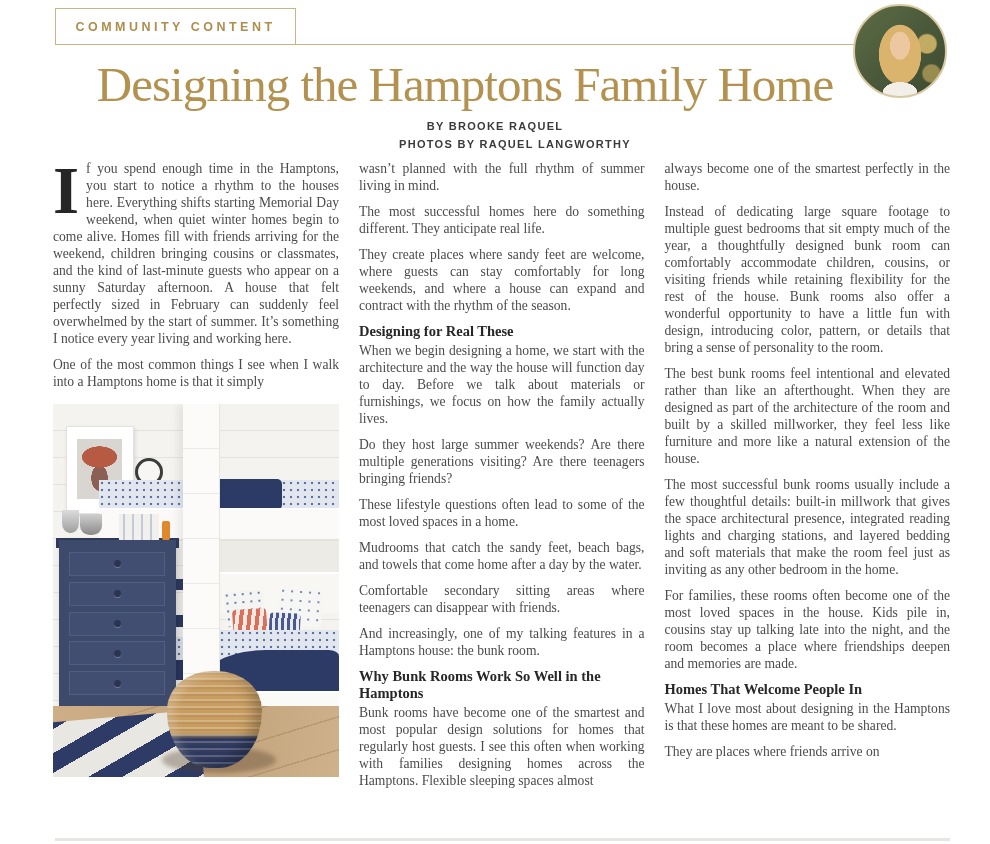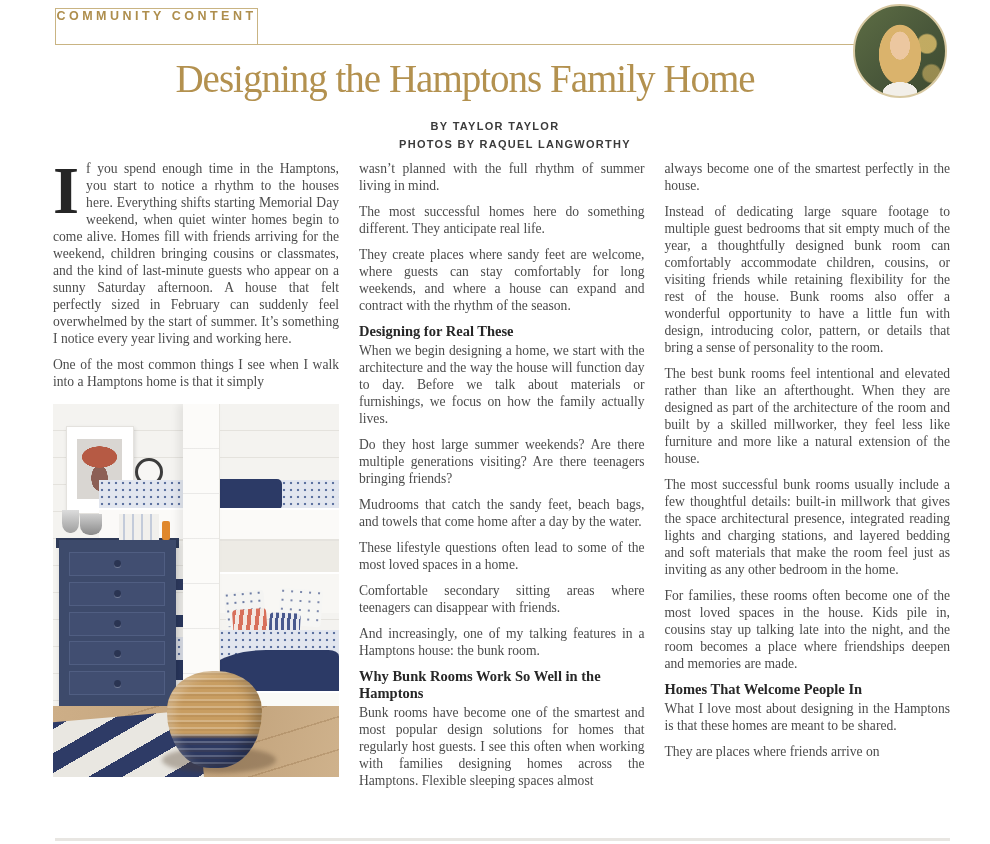--- a/index.html
+++ b/index.html
@@ -1,35 +1,35 @@
 <!DOCTYPE html>
 <html><head>
 <meta charset="utf-8">
 <style>
   html,body{margin:0;padding:0;background:#ffffff;}
   .page{position:relative;width:990px;height:844px;overflow:hidden;background:#ffffff;
         font-family:"Liberation Serif", serif;color:#4b4b4b;}
   
-  .badge-box{position:absolute;left:55px;top:8px;width:203px;height:37px;
+  .badge-box{position:absolute;left:55px;top:8px;width:241px;height:37px;
              border:1px solid #c9b483;box-sizing:border-box;
-             display:flex;align-items:flex-start;justify-content:center;}
+             display:flex;align-items:center;justify-content:center;}
   .badge-box span{font-family:"Liberation Sans", sans-serif;font-weight:bold;
                   font-size:12.5px;letter-spacing:3.5px;color:#ae8e4d;}
   .header-rule{position:absolute;left:55px;top:44px;width:845px;height:1px;background:#c9b483;}
   .avatar{position:absolute;left:853px;top:4px;width:94px;height:94px;border-radius:50%;
           border:2px solid #d8c9a2;box-sizing:border-box;overflow:hidden;z-index:5;
           background:
             radial-gradient(ellipse 17% 24% at 50% 44%, #ecc7a0 0 64%, rgba(236,199,160,0) 66%),
             radial-gradient(ellipse 27% 16% at 50% 96%, #f2efe9 0 70%, rgba(242,239,233,0) 72%),
             radial-gradient(ellipse 34% 48% at 50% 54%, #dab36c 0 68%, rgba(218,179,108,0) 70%),
             radial-gradient(circle at 80% 42%, rgba(224,192,108,.8) 0 10%, rgba(224,192,108,0) 12%),
             radial-gradient(circle at 85% 75%, rgba(210,180,100,.6) 0 8%, rgba(210,180,100,0) 10%),
             linear-gradient(135deg,#5d6d44,#49573a 55%,#3d4a2f);}
   .title{position:absolute;left:0;top:56px;width:930px;text-align:center;margin:0;
-         font-family:"Liberation Serif", serif;font-weight:400;font-size:39px;
+         font-family:"Liberation Serif", serif;font-weight:400;font-size:49px;
          letter-spacing:-1px;color:#b3914f;white-space:nowrap;}
   .byline,.credit{position:absolute;left:0;width:990px;text-align:center;
          font-family:"Liberation Sans", sans-serif;font-weight:bold;color:#3b3b3b;}
   .byline{top:120px;font-size:11px;letter-spacing:1.3px;}
   .credit{top:138px;font-size:11px;letter-spacing:1.3px;padding-left:20px;}
   
   .columns{position:absolute;left:53px;top:160px;width:897px;display:flex;gap:20px;}
   .col{width:286px;font-size:13.6px;line-height:17px;text-align:justify;}
   .col p{margin:0 0 9px 0;}
   .col h3{margin:3px 0 2px 0;font-size:14.5px;line-height:17px;color:#272727;
@@ -109,21 +109,21 @@
 
 <div class="page">
 
   <div class="badge-box">
     <span>COMMUNITY CONTENT</span>
   </div>
   <div class="header-rule"></div>
   <div class="avatar"></div>
 
   <h1 class="title">Designing the Hamptons Family Home</h1>
-  <div class="byline">BY TAYLOR TAYLOR</div>
+  <div class="byline">BY BROOKE RAQUEL</div>
   <div class="credit">PHOTOS BY RAQUEL LANGWORTHY</div>
 
   <div class="columns">
 
     <div class="col">
       <p><span class="dropcap">I</span><span>f you spend enough time in the Hamptons, you start to notice a rhythm to the houses here. Everything shifts starting Memorial Day weekend, when quiet winter homes begin to come alive.  Homes fill with friends arriving for the weekend, children bringing cousins or classmates, and the kind of last-minute guests who appear on a sunny Saturday afternoon. A house that felt perfectly sized in February can suddenly feel overwhelmed by the start of summer. It’s something I notice every year living and working here.</span></p>
       <p>One of the most common things I see when I walk into a Hamptons home is that it simply</p>
 
       <div class="photo" title="Bunk room with white built-in bunk beds, navy bedding, navy dresser, jute pouf and striped rug">
         <div class="shiplap"></div>
@@ -168,22 +168,22 @@
       </div>
     </div>
 
     <div class="col">
       <p>wasn’t planned with the full rhythm of summer living in mind.</p>
       <p>The most successful homes here do something different. They anticipate real life.</p>
       <p>They create places where sandy feet are welcome, where guests can stay comfortably for long weekends, and where a house can expand and contract with the rhythm of the season.</p>
       <h3>Designing for Real These</h3>
       <p>When we begin designing a home, we start with the architecture and the way the house will function day to day. Before we talk about materials or furnishings, we focus on how the family actually lives.</p>
       <p>Do they host large summer weekends? Are there multiple generations visiting? Are there teenagers bringing friends?</p>
+      <p>These lifestyle questions often lead to some of the most loved spaces in a home.</p>
       <p>Mudrooms that catch the sandy feet, beach bags, and towels that come home after a day by the water.</p>
-      <p>These lifestyle questions often lead to some of the most loved spaces in a home.</p>
       <p>Comfortable secondary sitting areas where teenagers can disappear with friends.</p>
       <p>And increasingly, one of my talking features in a Hamptons house: the bunk room.</p>
       <h3>Why Bunk Rooms Work So Well in the Hamptons</h3>
       <p>Bunk rooms have become one of the smartest and most popular design solutions for homes that regularly host guests. I see this often when working with families designing homes across the Hamptons. Flexible sleeping spaces almost</p>
     </div>
 
     <div class="col">
       <p>always become one of the smartest perfectly in the house.</p>
       <p>Instead of dedicating large square footage to multiple guest bedrooms that sit empty much of the year, a thoughtfully designed bunk room can comfortably accommodate children, cousins, or visiting friends while retaining flexibility for the rest of the house. Bunk rooms also offer a wonderful opportunity to have a little fun with design, introducing color, pattern, or details that bring a sense of personality to the room.</p>
       <p>The best bunk rooms feel intentional and elevated rather than like an afterthought. When they are designed as part of the architecture of the room and built by a skilled millworker, they feel less like furniture and more like a natural extension of the house.</p>

